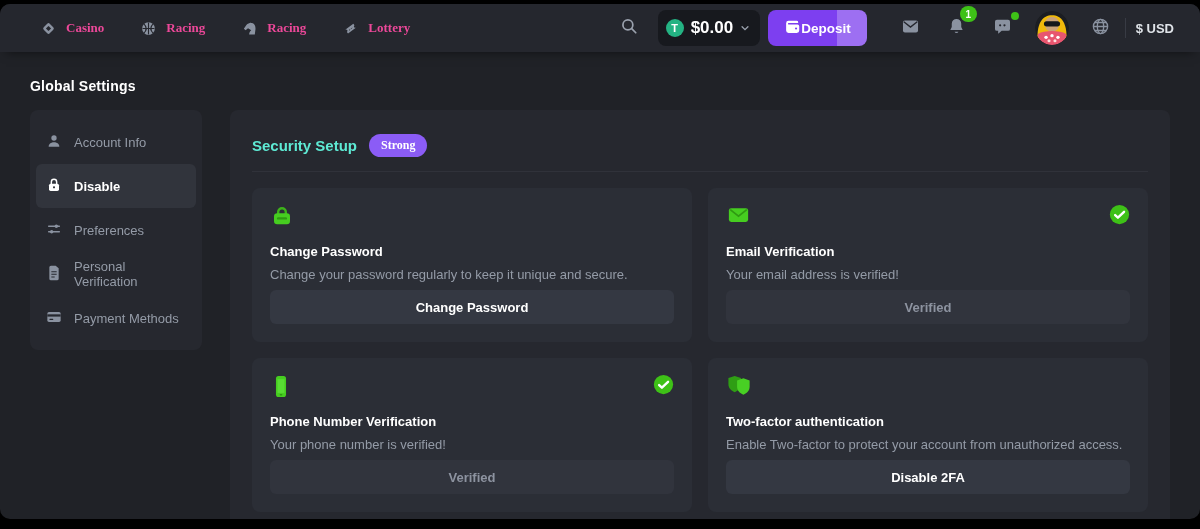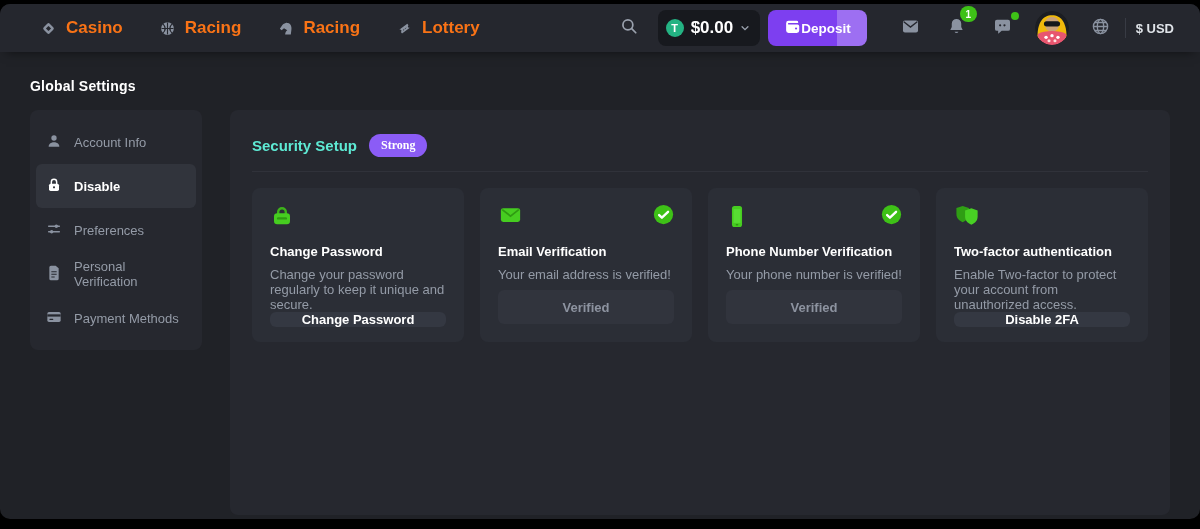--- a/index.html
+++ b/index.html
@@ -24,21 +24,21 @@
   html,body{width:1200px;height:529px;overflow:hidden;background:var(--black);
     font-family:"Liberation Sans","DejaVu Sans",sans-serif;}
   .app{position:absolute;top:4px;bottom:10px;left:0;right:0;background:var(--bg);
     border-radius:10px;overflow:hidden;}
 
   
   .topbar{height:48px;background:var(--topbar);display:flex;align-items:center;
     padding:0 26px 0 40px;box-shadow:0 6px 10px -6px rgba(0,0,0,.55);}
   .nav{display:flex;align-items:center;gap:36px;}
   .nav-item{display:flex;align-items:center;gap:9px;cursor:pointer;}
-  .nav-item .lbl{font-size:17px;font-weight:600;color:#f97316;}
+  .nav-item .lbl{font-size:13px;font-weight:600;color:#ec4899;font-family:Liberation Serif, serif;}
   .nav-item svg{display:block;}
   .topbar-right{margin-left:auto;display:flex;align-items:center;gap:0;}
   .search-btn{display:flex;align-items:center;justify-content:center;width:34px;height:34px;cursor:pointer;margin-right:12px;}
   .balance-pill{display:flex;align-items:center;gap:7px;background:#17191e;border-radius:8px;
     height:36px;padding:0 10px 0 8px;cursor:pointer;}
   .coin{width:18px;height:18px;border-radius:50%;background:#24b383;color:#fff;font-size:11px;
     font-weight:700;display:flex;align-items:center;justify-content:center;}
   .balance-amt{font-size:17px;font-weight:700;color:#fff;}
   .deposit-btn{margin-left:8px;height:36px;border:none;border-radius:8px;padding:0 16px;
     display:flex;align-items:center;gap:0;cursor:pointer;
@@ -66,21 +66,21 @@
   .side-item svg{flex:0 0 auto;}
   .side-item.active{background:var(--active-item);color:#fff;font-weight:700;}
 
   
   .main-panel{flex:1;background:var(--panel);border-radius:8px;padding:24px 22px 18px 22px;min-height:405px;}
   .main-head{display:flex;align-items:center;gap:12px;}
   .main-title{font-size:15px;font-weight:700;color:#5eead4;}
   .strength-badge{background:#8b5cf6;color:#fff;font-size:12px;font-weight:700;
     padding:4px 12px;border-radius:999px;font-family:Liberation Serif, serif;}
   .head-divider{height:1px;background:var(--divider);margin:14px 0 16px 0;opacity:.55;}
-  .cards{display:grid;grid-template-columns:1fr 1fr 1fr 1fr;gap:16px;}
+  .cards{display:grid;grid-template-columns:1fr 1fr;gap:16px;}
   .card{background:var(--card);border-radius:8px;padding:16px 18px 18px 18px;height:154px;
     display:flex;flex-direction:column;position:relative;}
   .card-top{display:flex;align-items:flex-start;justify-content:space-between;height:26px;}
   .card-title{font-size:13px;font-weight:700;color:#fff;margin-top:14px;}
   .card-desc{font-size:13px;color:var(--muted);margin-top:8px;}
   .card-btn{margin-top:auto;width:100%;height:34px;border:none;border-radius:6px;cursor:pointer;
     background:var(--btn);color:#fff;font-size:13px;font-weight:700;font-family:inherit;}
   .card-btn.verified{background:var(--btn-soft);color:#8d93a0;}
 </style>
 </head>

